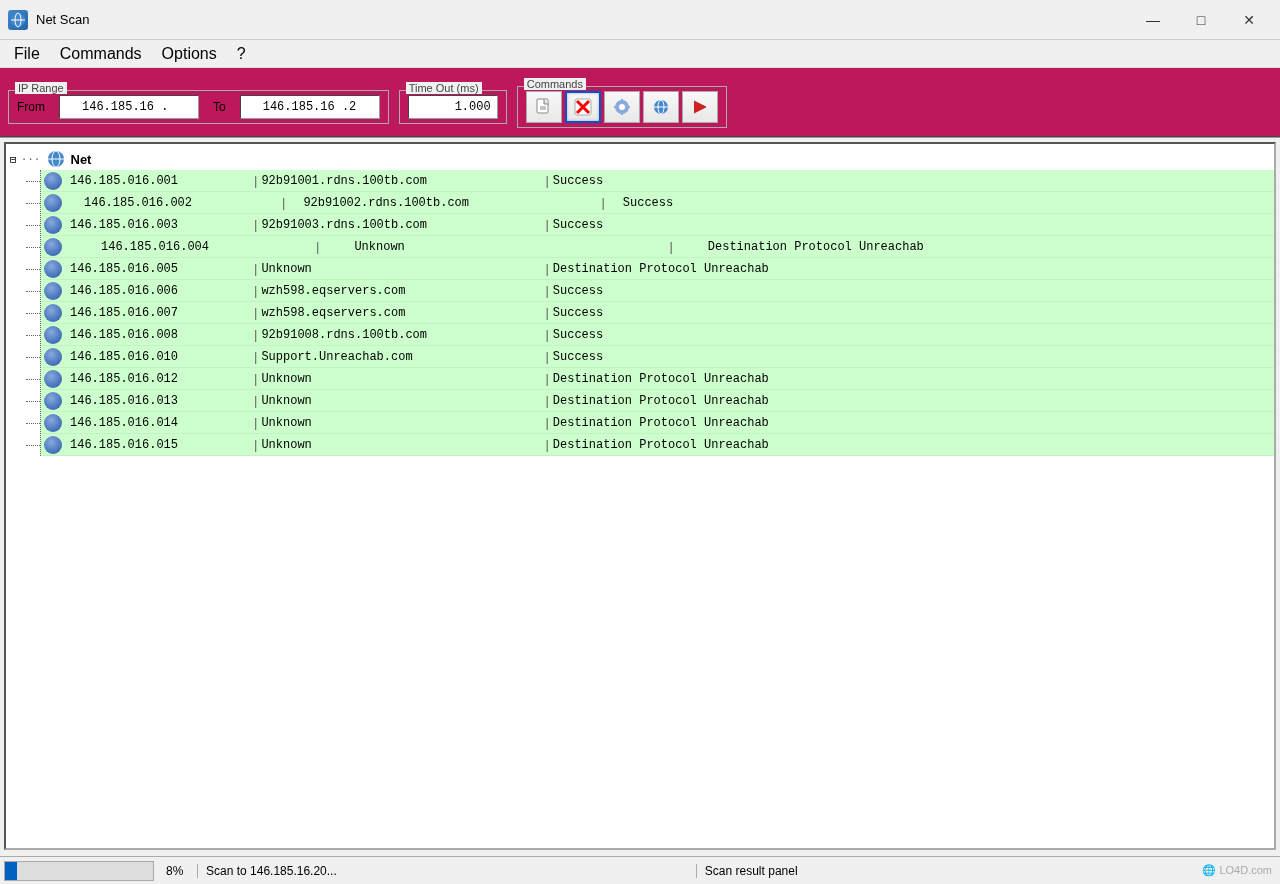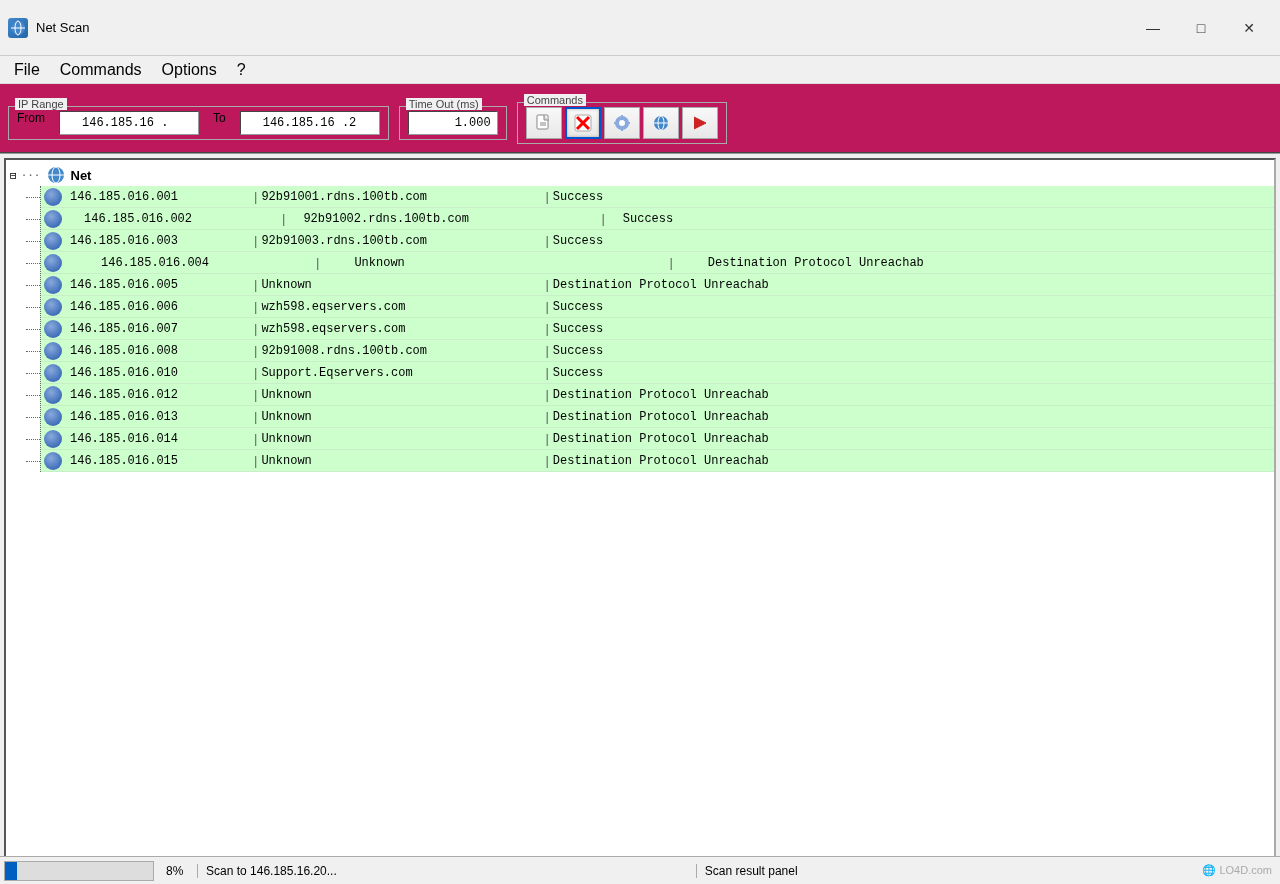--- a/index.html
+++ b/index.html
@@ -8,21 +8,21 @@
       font-size: 13px;
       background: #f0f0f0;
       width: 1280px;
       height: 884px;
       overflow: hidden;
     }
 
     
     .title-bar {
       background: #f0f0f0;
-      height: 56px;
+      height: 40px;
       display: flex;
       align-items: center;
       padding: 0 8px;
       border-bottom: 1px solid #ccc;
       user-select: none;
     }
     .title-bar-icon {
       width: 20px;
       height: 20px;
       margin-right: 8px;
@@ -287,21 +287,21 @@
       <div class="menu-item">Options</div>
       <div class="menu-item">?</div>
     </div>
 </div>
 
 <div class="toolbar-wrapper">
   <div class="toolbar-inner">
 
     <div class="labeled-group">
       <span class="lg-label">IP Range</span>
-      <div style="display:flex; gap:14px;">
+      <div style="display:flex; align-items:center; gap:14px;">
         <span class="ip-label">From</span>
         <input type="text" class="ip-input" value="146.185.16 . 1" style="">
         <span class="ip-label">To</span>
         <input type="text" class="ip-input" value="146.185.16 .255" style="">
       </div>
     </div>
 
     <div class="labeled-group">
       <span class="lg-label">Time Out (ms)</span>
       <input type="text" class="timeout-input" value="1.000" style="">
@@ -450,21 +450,21 @@
             <span class="row-host">92b91008.rdns.100tb.com</span>
             <span class="row-sep">|</span>
             <span class="row-status">Success</span>
           </div>
         </div>
         <div class="scan-row-wrapper">
           <div class="scan-row success" style="flex: 1 1 0%;">
             <div class="row-icon"></div>
             <span class="row-ip">146.185.016.010</span>
             <span class="row-sep">|</span>
-            <span class="row-host">Support.Eqservers.com</span>
+            <span class="row-host">Support.Unreachab.com</span>
             <span class="row-sep">|</span>
             <span class="row-status">Success</span>
           </div>
         </div>
         <div class="scan-row-wrapper">
           <div class="scan-row unreachable" style="flex: 1 1 0%;">
             <div class="row-icon"></div>
             <span class="row-ip">146.185.016.012</span>
             <span class="row-sep">|</span>
             <span class="row-host">Unknown</span>

